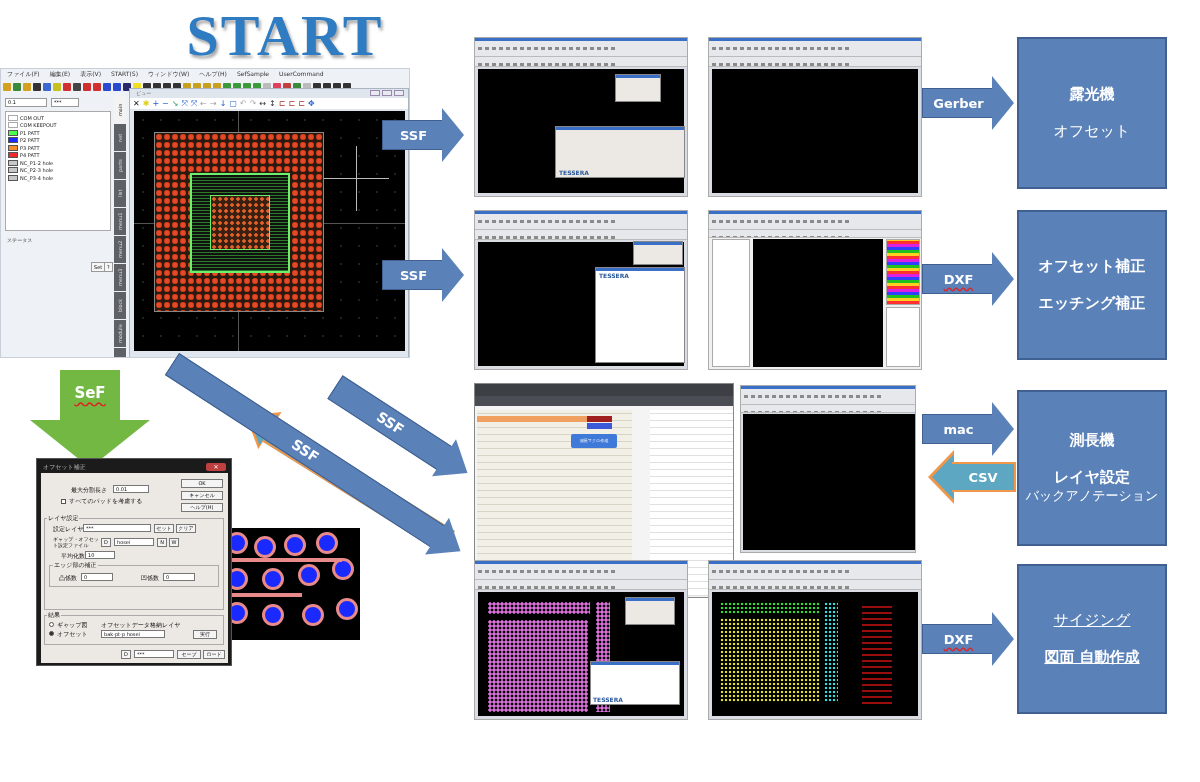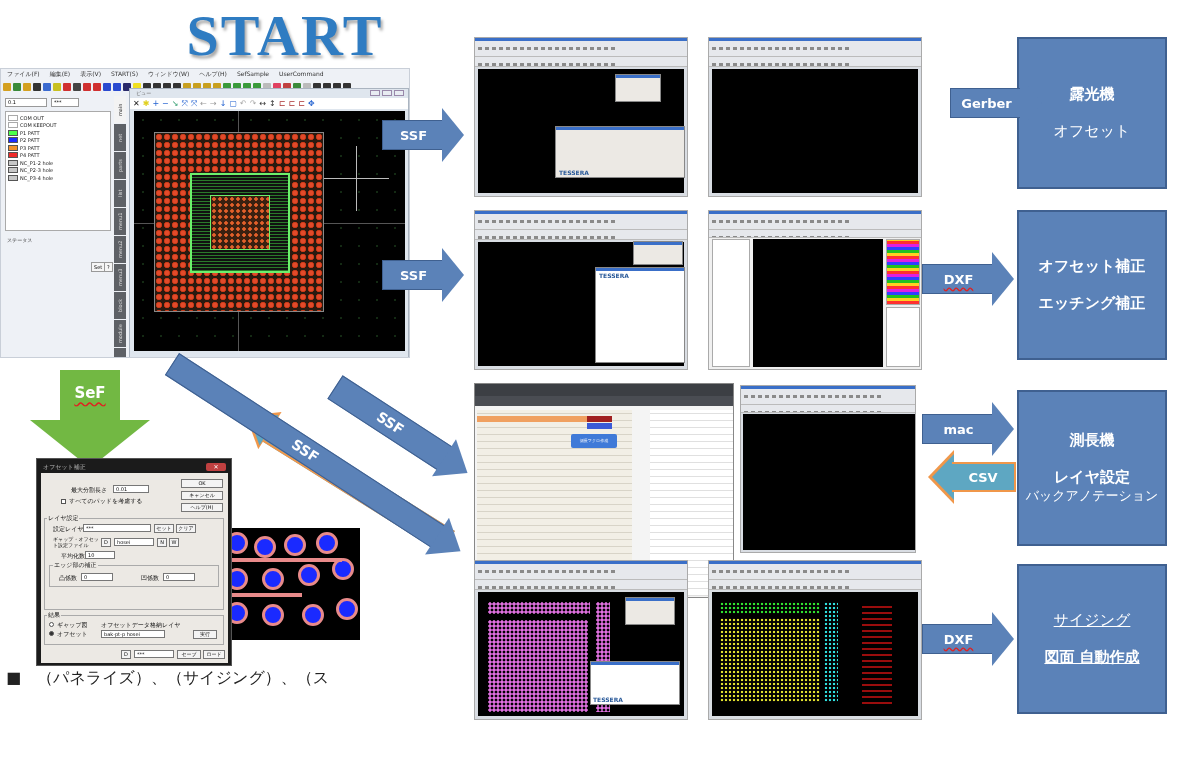--- a/index.html
+++ b/index.html
@@ -386,21 +386,21 @@
 
 <div class="arrow-right" style="left:382px;top:108px;width:82px;">
   <div class="shaft" style="width:62px">SSF</div>
   <div class="head" style="left:60px"></div>
 </div>
 <div class="arrow-right" style="left:382px;top:248px;width:82px;">
   <div class="shaft" style="width:62px">SSF</div>
   <div class="head" style="left:60px"></div>
 </div>
 
-<div class="arrow-right" style="left:922px;top:76px;width:96px;margin-left:28px;">
+<div class="arrow-right" style="left:922px;top:76px;width:96px;">
   <div class="shaft" style="width:72px">Gerber</div>
   <div class="head" style="left:70px"></div>
 </div>
 <div class="arrow-right" style="left:922px;top:252px;width:96px;">
   <div class="shaft squig" style="width:72px">DXF</div>
   <div class="head" style="left:70px"></div>
 </div>
 <div class="arrow-right" style="left:922px;top:402px;width:96px;">
   <div class="shaft" style="width:72px">mac</div>
   <div class="head" style="left:70px"></div>
@@ -499,14 +499,13 @@
     <span class="dbtn" style="left:152px;top:157px;width:24px;">実行</span>
 
     <span class="dbtn" style="left:80px;top:177px;width:10px;">D</span>
     <span class="dinput" style="left:93px;top:177px;width:40px;">***</span>
     <span class="dbtn" style="left:136px;top:177px;width:24px;">セーブ</span>
     <span class="dbtn" style="left:162px;top:177px;width:22px;">ロード</span>
   </div>
 </div>
 
 <div class="abs body-text">
-  <div>■　（パネライズ）、（サイジング）、（ス</div>
 </div>
 
 </body></html>

